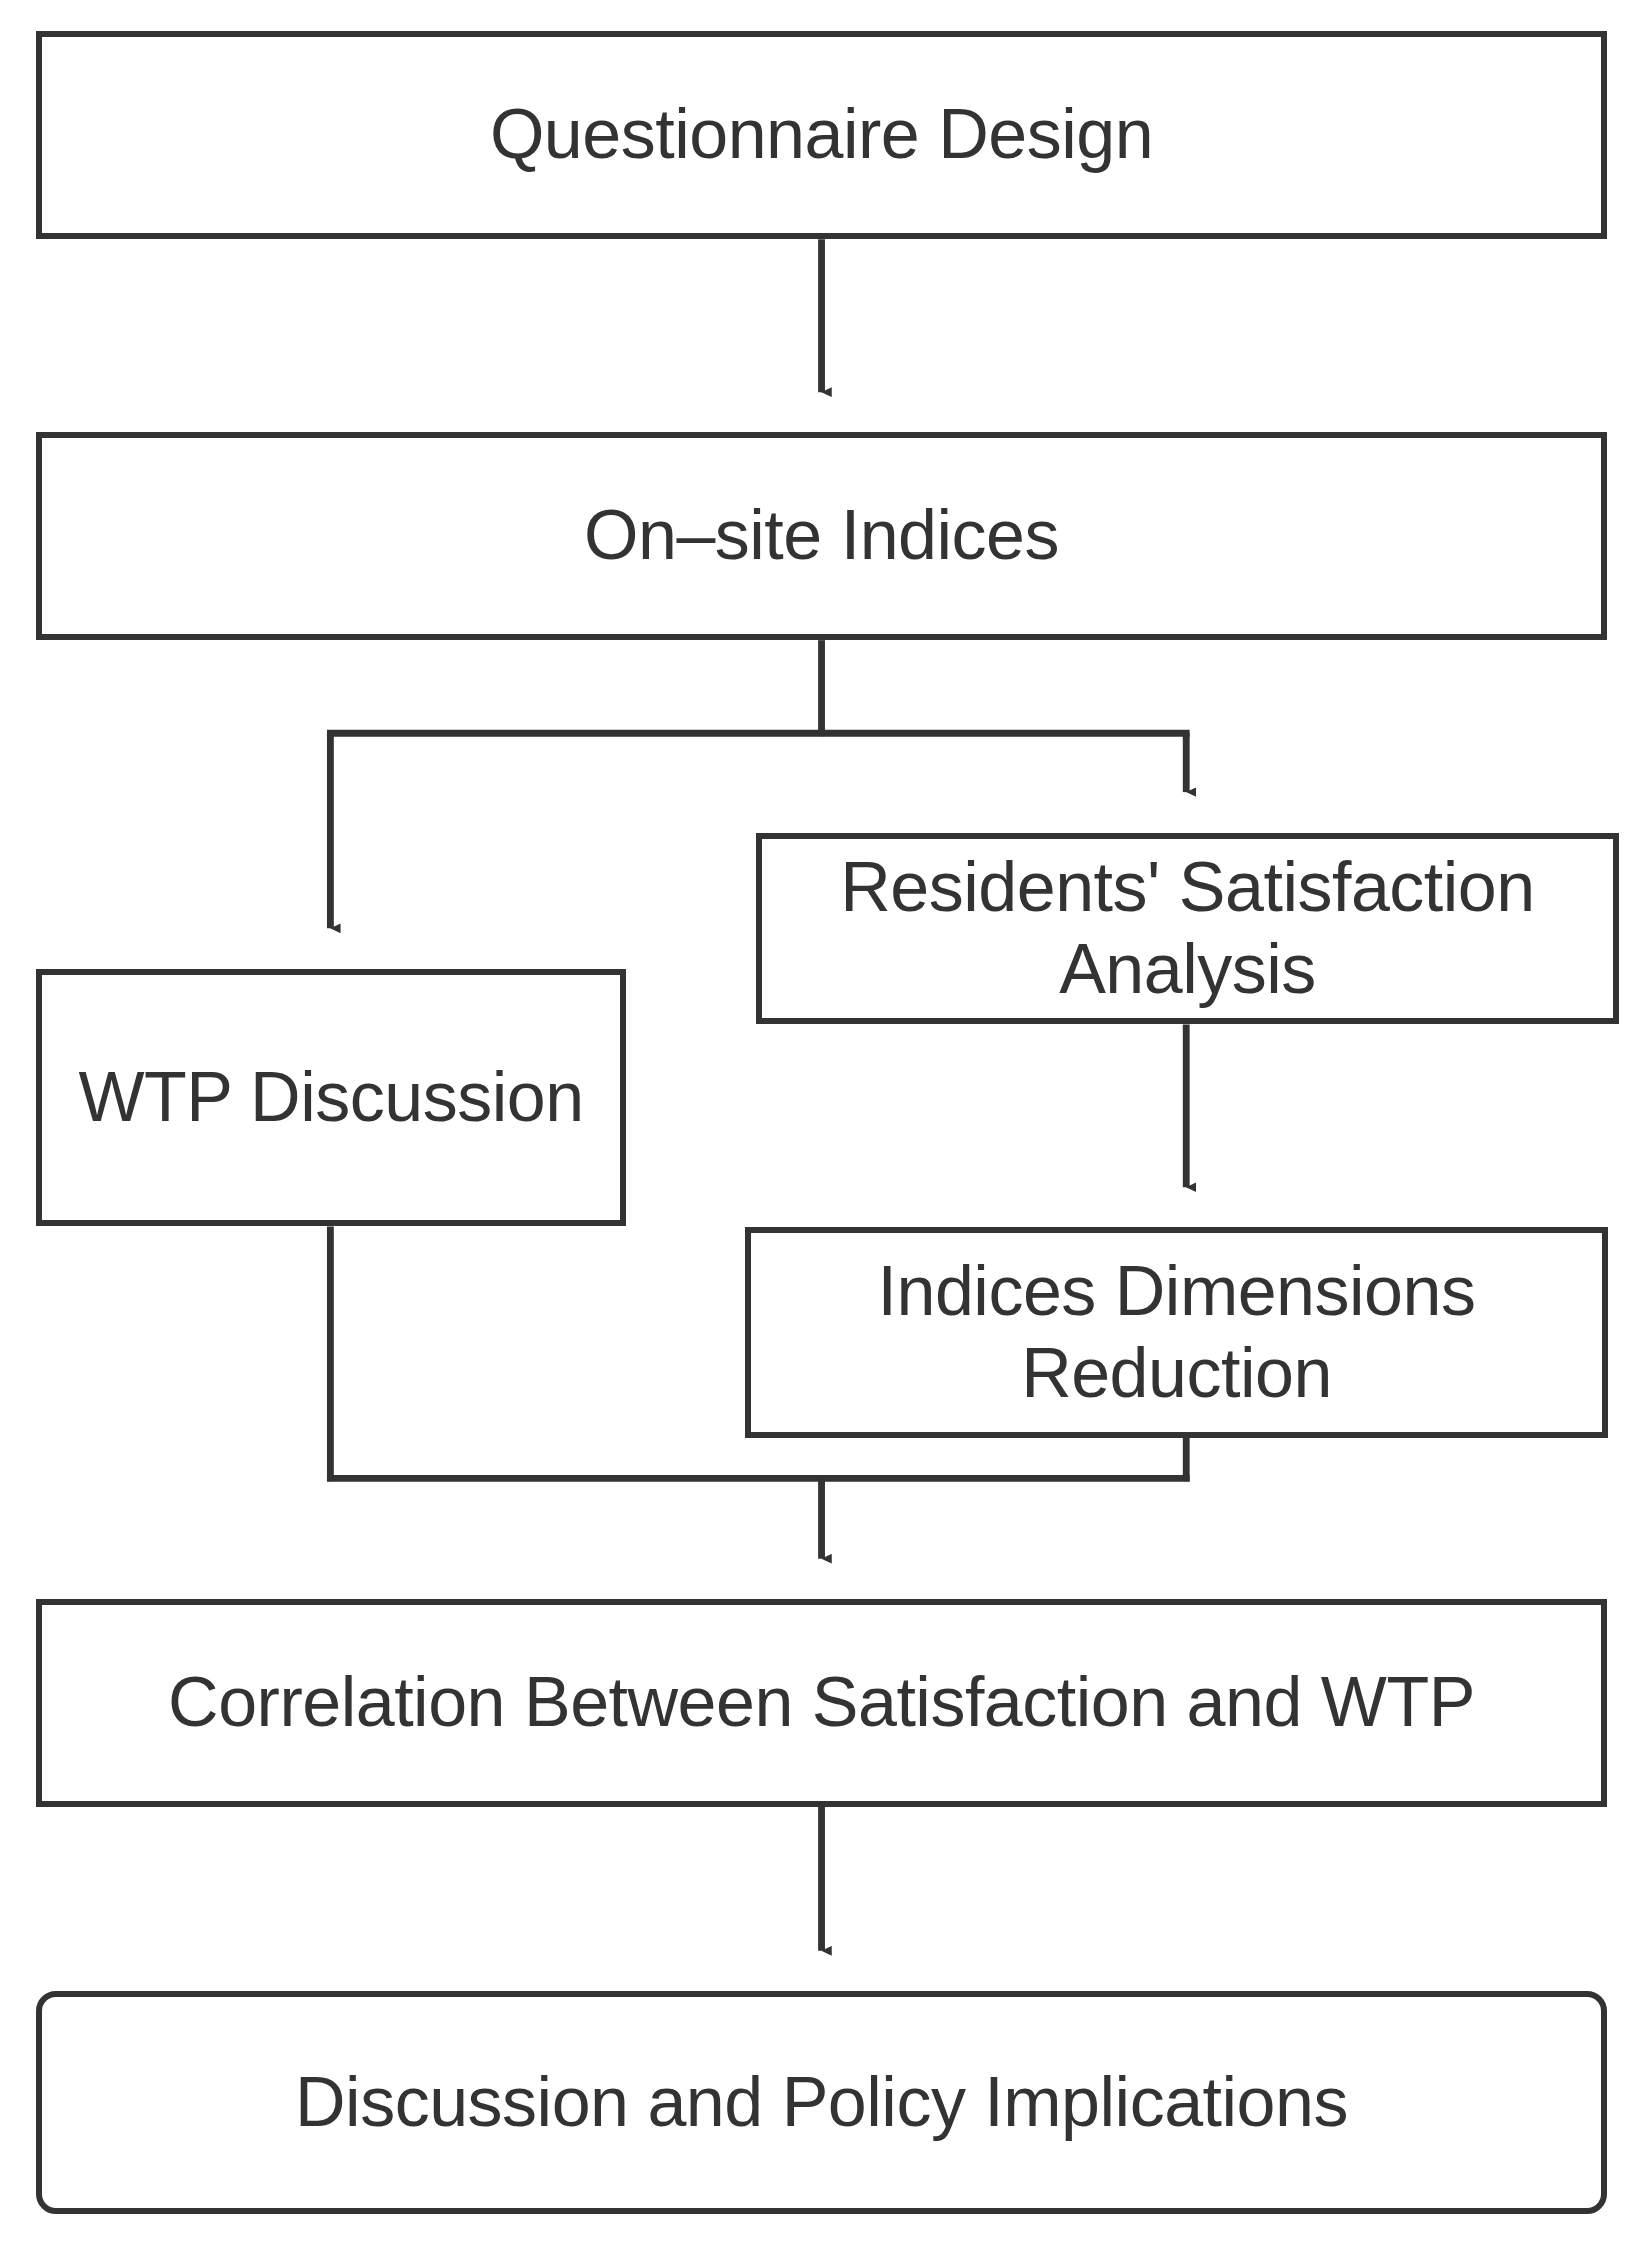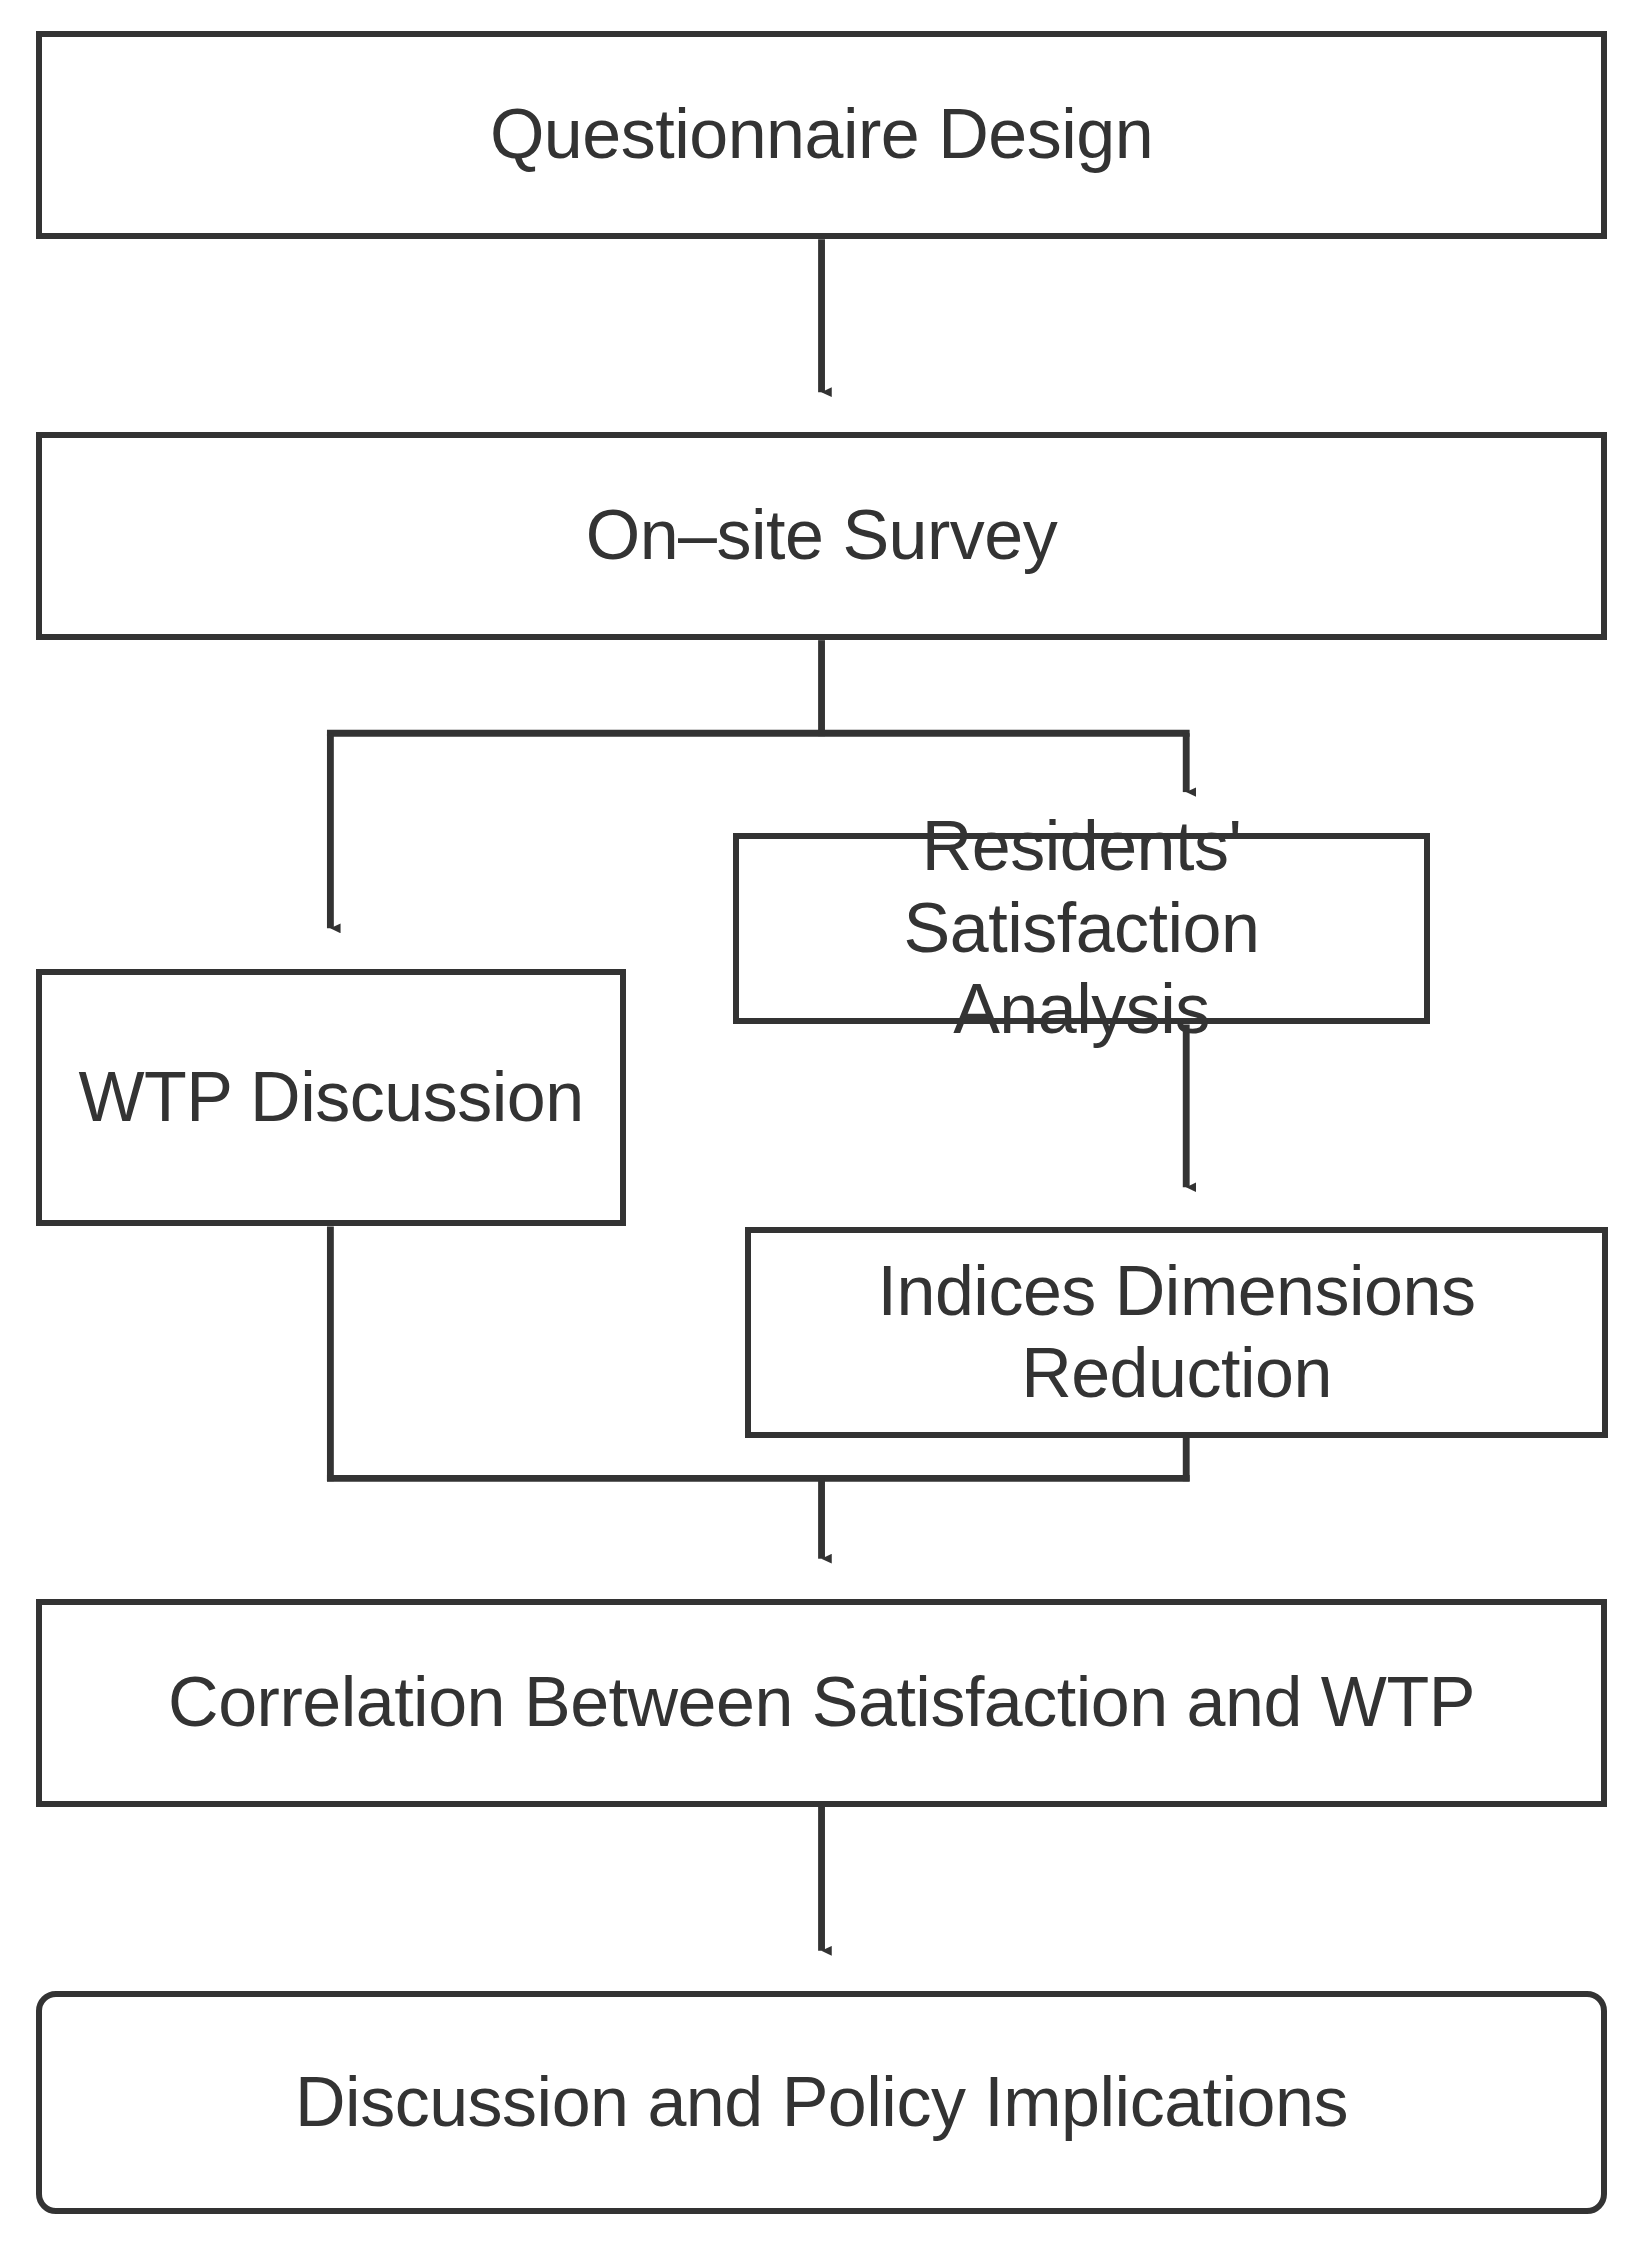--- a/index.html
+++ b/index.html
@@ -89,24 +89,24 @@
     <g>
       <line x1="838" y1="1843" x2="838" y2="1990" stroke="#333333" stroke-width="7" marker-end="url(#arrowhead)"></line>
     </g>
   </svg>
 
   <div class="node-box" style="left:36px; top:31px; width:1571px; height:208px;">
     <span class="node-label">Questionnaire Design</span>
   </div>
 
   <div class="node-box" style="left:36px; top:432px; width:1571px; height:208px;">
-    <span class="node-label">On–site Survey</span>
+    <span class="node-label">On–site Indices</span>
   </div>
 
-  <div class="node-box" style="left:733px; top:833px; width:697px; height:191px;">
+  <div class="node-box" style="left:756px; top:833px; width:863px; height:191px;">
     <span class="node-label">Residents' Satisfaction
 Analysis</span>
   </div>
 
   <div class="node-box" style="left:36px; top:969px; width:590px; height:257px;">
     <span class="node-label">WTP Discussion</span>
   </div>
 
   <div class="node-box" style="left:745px; top:1227px; width:863px; height:211px;">
     <span class="node-label">Indices Dimensions

